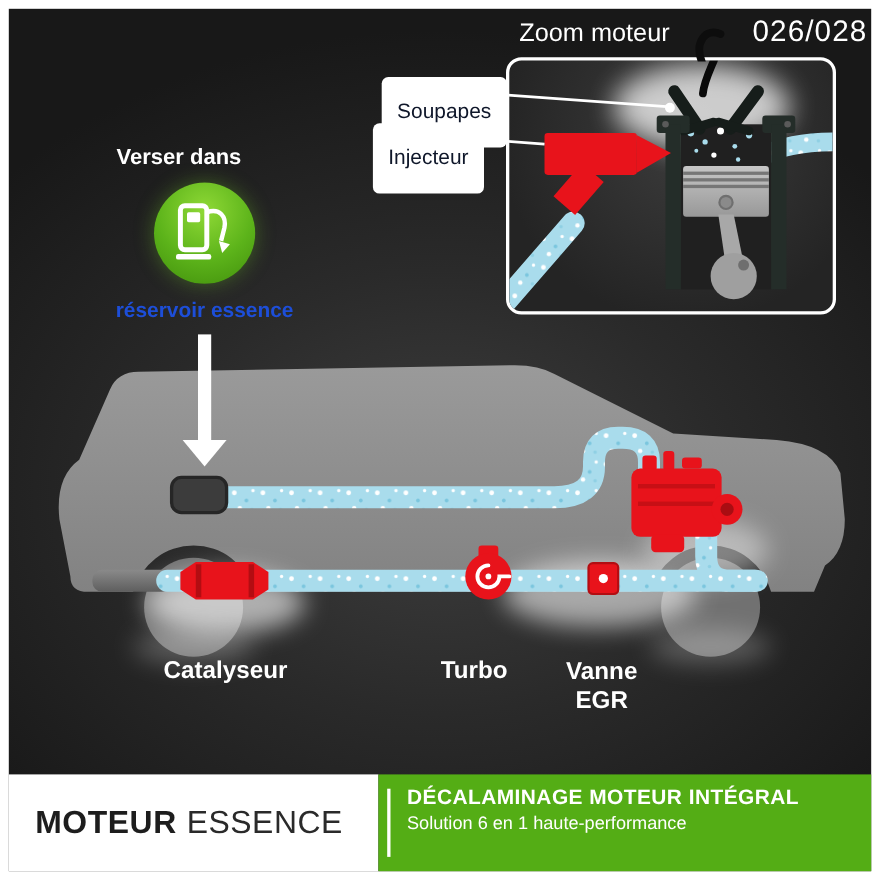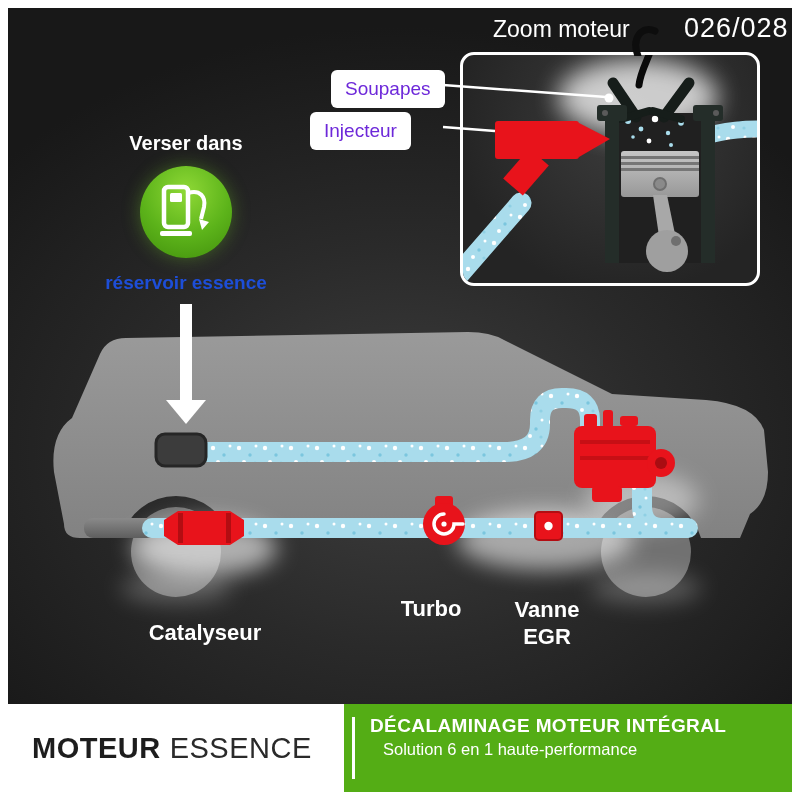--- a/index.html
+++ b/index.html
@@ -7,68 +7,68 @@
   #frame{
     position:relative;width:800px;height:800px;background:#ffffff;
     font-family:"Liberation Sans", sans-serif;overflow:hidden;
   }
   #bg{
     position:absolute;left:8px;top:8px;width:784px;height:784px;
     background:radial-gradient(ellipse 540px 420px at 50% 56%, #3e3e3e 0%, #2a2a2a 48%, #181818 100%);
   }
   .abs{position:absolute;}
   
-  #zoom-title{left:493px;top:16px;color:#fff;font-size:23px;z-index:6;}
+  #zoom-title{left:472px;top:16px;color:#fff;font-size:23px;z-index:6;}
   #page-number{left:684px;top:13px;color:#fff;font-size:27px;letter-spacing:1px;z-index:6;}
   
   #inset-box{
     left:460px;top:52px;width:300px;height:234px;border:3px solid #fff;border-radius:14px;
     background:radial-gradient(circle at 55% 30%, #3c3c3c 0%, #242424 75%);
     overflow:hidden;z-index:2;
   }
   
   .pill{
-    background:#fff;color:#6d28d9;border-radius:6px;padding:8px 14px;font-size:19px;
-    z-index:6;white-space:nowrap;
+    background:#fff;color:#0f172a;border-radius:6px;padding:21px 14px;font-size:19px;
+    z-index:6;white-space:nowrap;margin-left:16px;
   }
   #soupapes-pill{left:331px;top:70px;}
-  #injecteur-pill{left:310px;top:112px;}
-  
-  #pour-title{left:106px;top:132px;width:160px;text-align:center;color:#fff;
+  #injecteur-pill{left:323px;top:112px;}
+  
+  #pour-title{left:106px;top:132px;width:160px;color:#fff;
     font-size:20px;font-weight:bold;z-index:6;}
   #pump-circle{
     left:140px;top:166px;width:92px;height:92px;border-radius:50%;z-index:6;
     background:radial-gradient(circle at 50% 28%, #8fd936 0%, #5cb31a 55%, #418f0c 100%);
     display:flex;align-items:center;justify-content:center;
     box-shadow:0 0 18px rgba(120,210,40,.35);
   }
   #pour-target{left:90px;top:272px;width:192px;text-align:center;color:#1d4ed8;
     font-size:19px;font-weight:bold;z-index:6;}
   
   .comp-label{color:#fff;font-size:22px;font-weight:bold;text-align:center;z-index:6;}
-  #catalyseur-label{left:145px;top:596px;width:120px;margin-top:24px;}
+  #catalyseur-label{left:145px;top:596px;width:120px;}
   #turbo-label{left:387px;top:596px;width:88px;}
   #vanne-label{left:502px;top:596px;width:90px;line-height:27px;}
   
   #diagram{left:0;top:0;width:800px;height:800px;z-index:5;pointer-events:none;}
   #spark-wire-svg{left:628px;top:22px;width:44px;height:34px;z-index:6;}
   
   #footer-white{
     left:8px;top:704px;width:336px;height:88px;background:#fff;z-index:4;
     display:flex;align-items:center;padding-left:24px;color:#1d1d1d;
   }
   #footer-white .bold{font-weight:800;font-size:29px;letter-spacing:.5px;}
   #footer-white .light{font-weight:300;font-size:29px;margin-left:9px;letter-spacing:.5px;color:#2a2a2a;}
   #footer-green{
     left:344px;top:704px;width:448px;height:88px;background:#54ad15;z-index:4;color:#fff;text-decoration:underline;
   }
   #footer-divider{position:absolute;left:8px;top:13px;width:3px;height:62px;background:#fff;}
   #footer-texts{position:absolute;left:26px;top:9px;}
   #footer-title{font-size:19px;font-weight:bold;letter-spacing:.4px;line-height:25px;}
-  .footer-sub{font-size:16.5px;line-height:22px;margin-left:13px;}
+  .footer-sub{font-size:16.5px;line-height:22px;}
 </style>
 </head>
 <body>
 
 <div id="frame">
   <div id="bg"></div>
 
   <div class="abs" id="zoom-title">Zoom moteur</div>
   <div class="abs" id="page-number">026/028</div>
 

